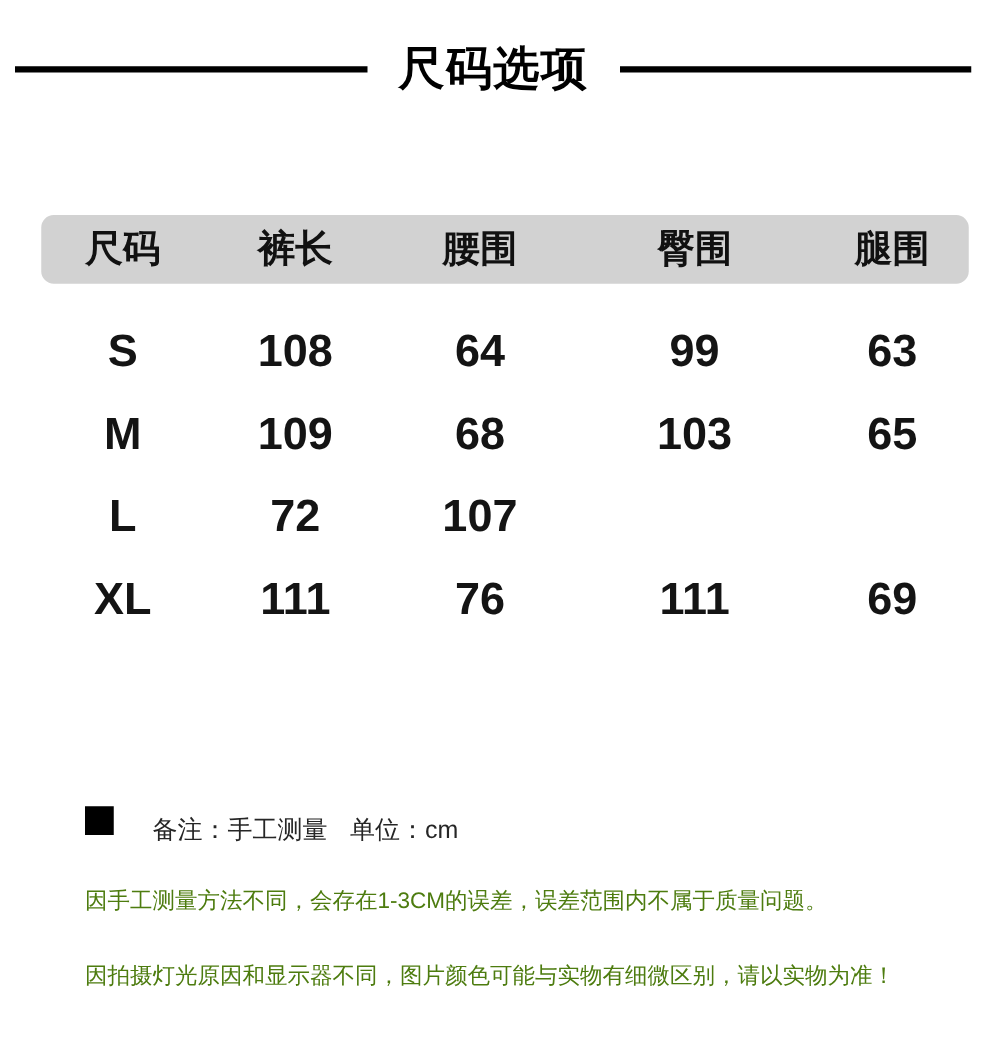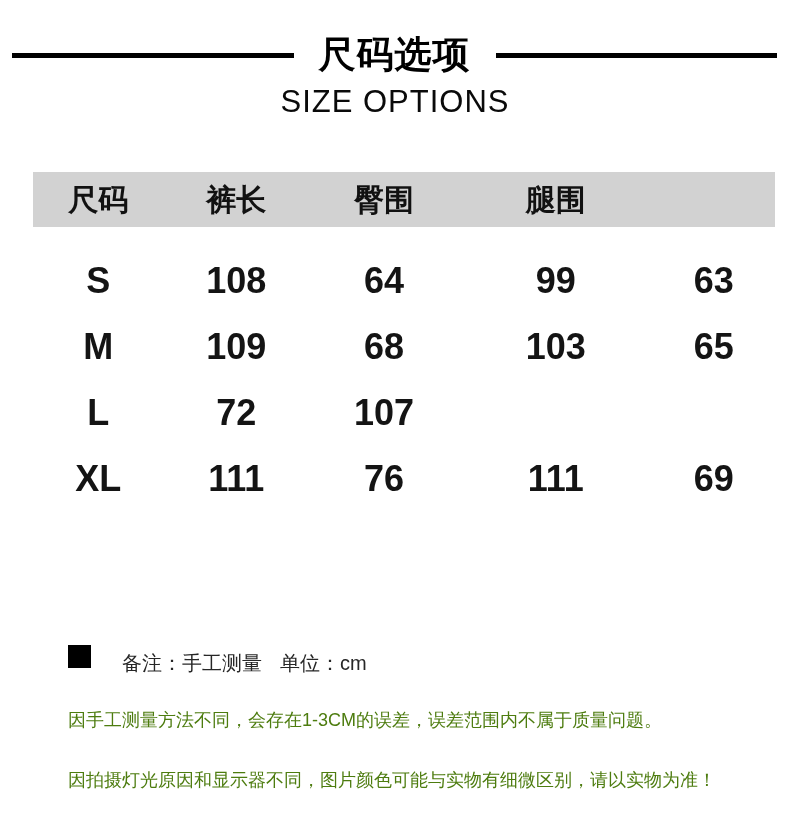--- a/index.html
+++ b/index.html
@@ -54,20 +54,21 @@
   .size-table {
     position: absolute;
     top: 172px;
     left: 33px;
     width: 742px;
   }
   .t-row {
     display: grid;
     grid-template-columns: 17.6% 19.6% 20.2% 26.1% 16.5%;
     align-items: center;
+    border-radius: 10px;
   }
   .t-head {
     background: #d2d2d2;
     height: 55px;
   }
   .t-head .cell {
     font-size: 30px;
     font-weight: 700;
     color: #111111;
   }
@@ -122,26 +123,26 @@
 </head>
 <body>
 
 <div class="canvas">
 
   <div class="title-row">
     <div class="title-rule"></div>
     <div class="page-title">尺码选项</div>
     <div class="title-rule"></div>
   </div>
-  <div class="subtitle">SIZE OPTIONS</div>
 
   <div class="size-table">
     <div class="t-row t-head">
       <div class="cell">尺码</div>
       <div class="cell">裤长</div>
+      <div class="cell">腰围</div>
       <div class="cell">臀围</div>
       <div class="cell">腿围</div>
     </div>
 
     <div class="t-body">
       <div class="t-row">
         <div class="cell">S</div>
         <div class="cell">108</div>
         <div class="cell">64</div>
         <div class="cell">99</div>

